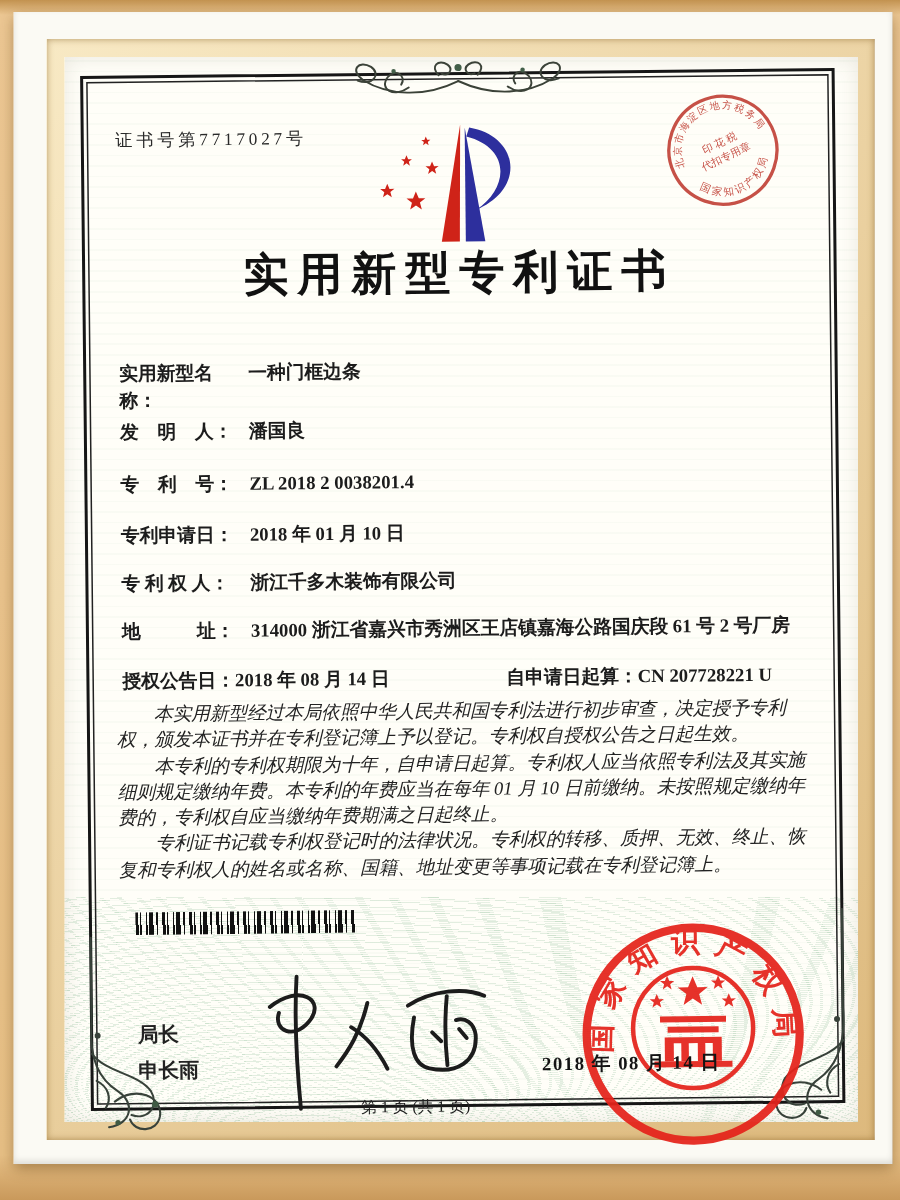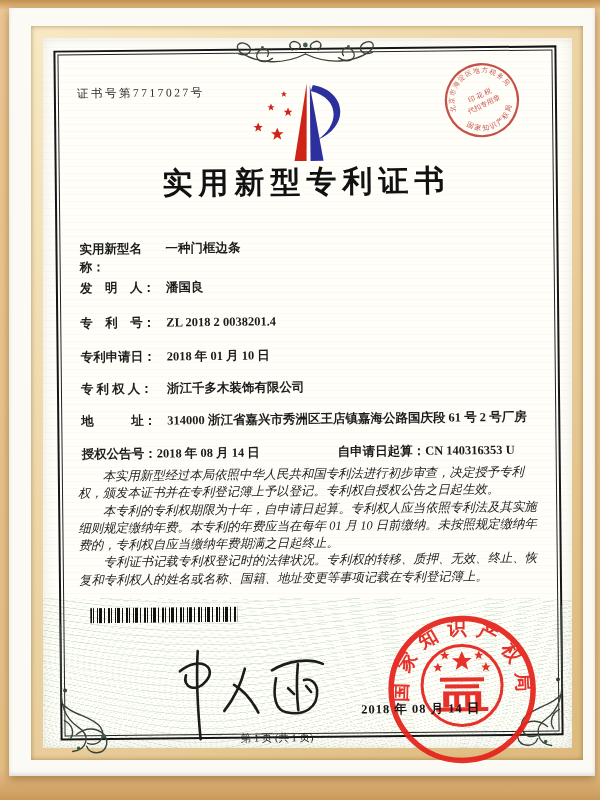--- a/index.html
+++ b/index.html
@@ -161,32 +161,36 @@
       </div>
       <div class="abs frow" style="top:328px">
         <span class="flabel">专 利 权 人：</span>
         <span class="fvalue">浙江千多木装饰有限公司</span>
       </div>
       <div class="abs frow" style="top:360px">
         <span class="flabel">地　　　址：</span>
         <span class="fvalue">314000 浙江省嘉兴市秀洲区王店镇嘉海公路国庆段 61 号 2 号厂房</span>
       </div>
       <div class="abs frow2" style="top:394px">
-        <span>授权公告号：</span><span>2018 年 08 月 14 日</span>
-        <span class="pair2"><span>自申请日起算：</span><span>CN 140316353 U</span></span>
+        <span>授权公告日：</span><span>2018 年 08 月 14 日</span>
+        <span class="pair2"><span>自申请日起算：</span><span>CN 207728221 U</span></span>
       </div>
 
       <div class="abs bodytxt">
         <p>本实用新型经过本局依照中华人民共和国专利法进行初步审查，决定授予专利权，颁发本证书并在专利登记簿上予以登记。专利权自授权公告之日起生效。</p>
         <p>本专利的专利权期限为十年，自申请日起算。专利权人应当依照专利法及其实施细则规定缴纳年费。本专利的年费应当在每年 01 月 10 日前缴纳。未按照规定缴纳年费的，专利权自应当缴纳年费期满之日起终止。</p>
         <p>专利证书记载专利权登记时的法律状况。专利权的转移、质押、无效、终止、恢复和专利权人的姓名或名称、国籍、地址变更等事项记载在专利登记簿上。</p>
       </div>
 
       <div class="abs barcode"></div>
 
+      <div class="abs signer">
+        <div>局长</div>
+        <div>申长雨</div>
+      </div>
 
       <svg class="abs sig-svg" width="175" height="105" viewBox="0 0 175 105">
         <g fill="none" stroke="#1c1c1c" stroke-width="2.6" stroke-linecap="round">
           <path d="M20 30 C40 14 58 26 46 40 C36 52 22 46 26 34"></path>
           <path d="M38 10 C36 40 38 75 40 98"></path>
           <path d="M85 28 C80 48 72 60 64 70"></path>
           <path d="M74 44 C84 50 92 60 98 72"></path>
           <path d="M112 30 C128 20 150 18 163 24"></path>
           <path d="M138 24 C136 44 137 60 138 70"></path>
           <path d="M116 38 C112 58 116 70 126 72 C144 76 158 68 157 50 C156 42 150 38 144 40"></path>

